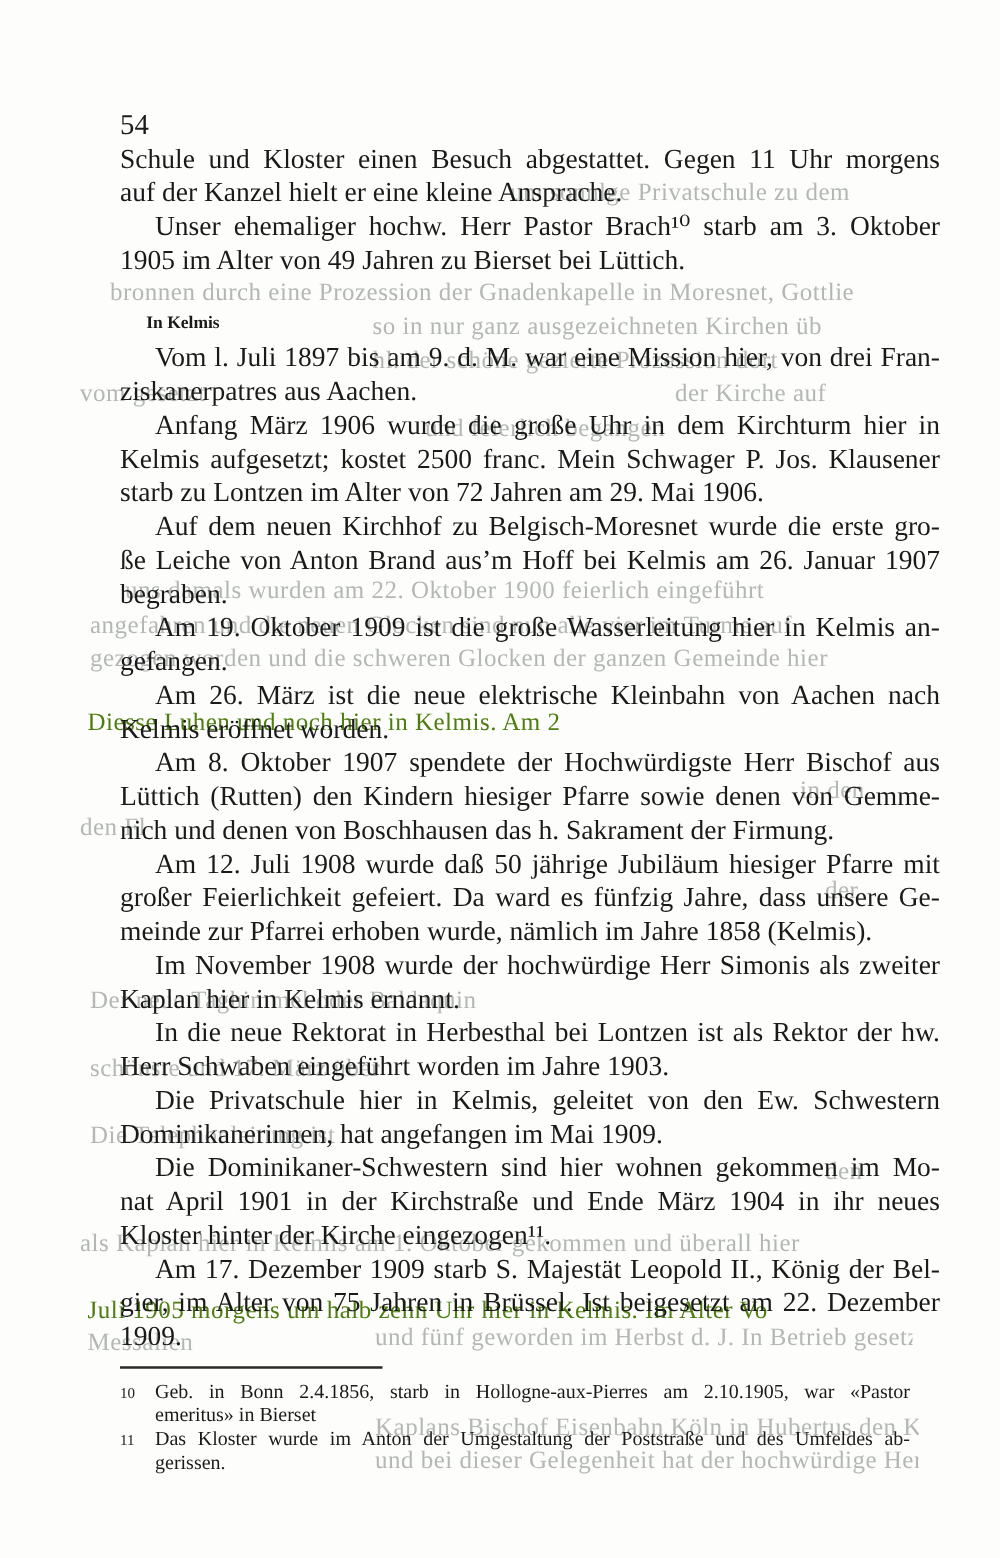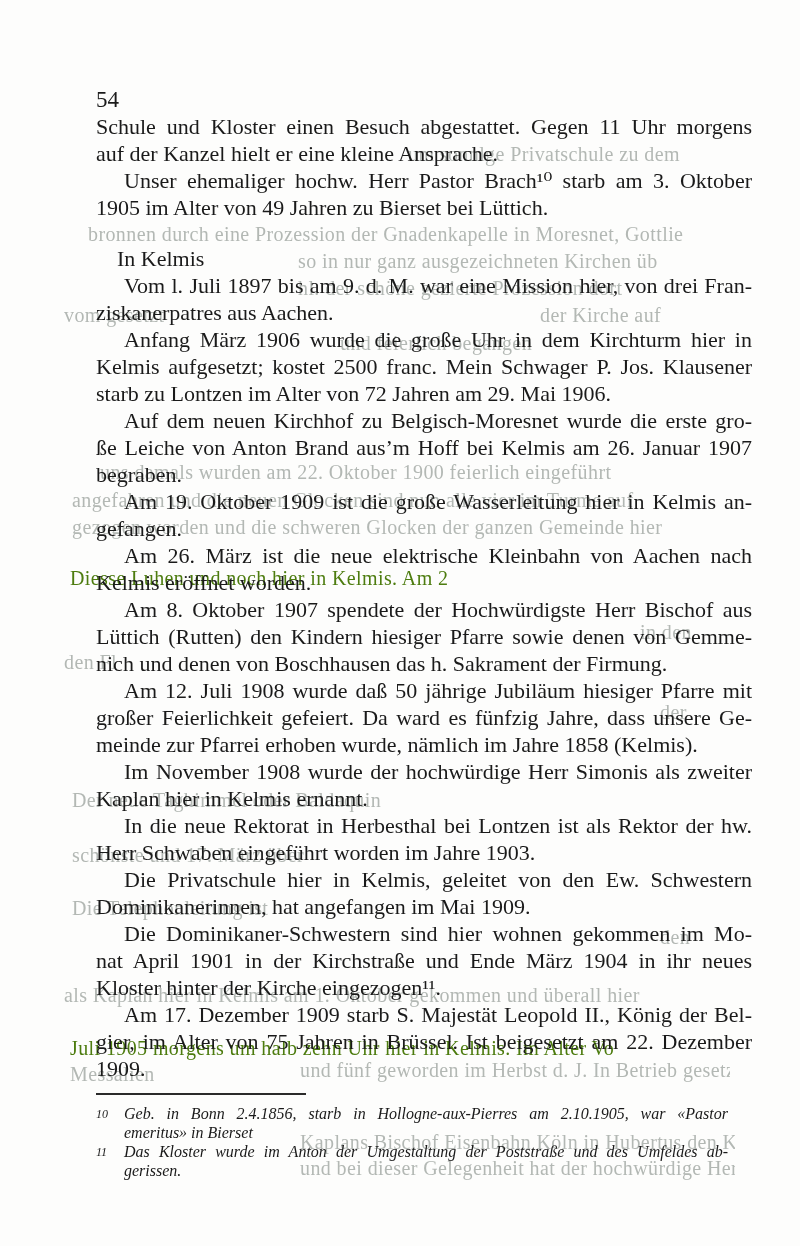--- a/index.html
+++ b/index.html
@@ -36,27 +36,27 @@
   .paragraph { margin: 0; }
   .line {
     font-size: 22px;
     line-height: 27px;
     text-align: justify;
     text-align-last: justify;
   }
   .line.last { text-align-last: left; }
   .line.indent { padding-left: 28px; }
   .heading {
-    font-weight: normal;
-    font-size: 22px;
+    font-weight: bold;
+    font-size: 14px;
     line-height: 27px;
     margin-top: 24px;
     padding-left: 21px;
   }
-  .footnotes { margin-top: 11px; font-style: italic; }
+  .footnotes { margin-top: 11px; }
   .fn-rule { width: 210px; height: 2px; background: #2a2a2a; margin-bottom: 9px; }
   .footnote { display: flex; }
   .fn-marker {
     flex: 0 0 28px;
     width: 28px;
     font-size: 12px;
     line-height: 18px;
     padding-top: 1px;
   }
   .fn-body { flex: 1; }

